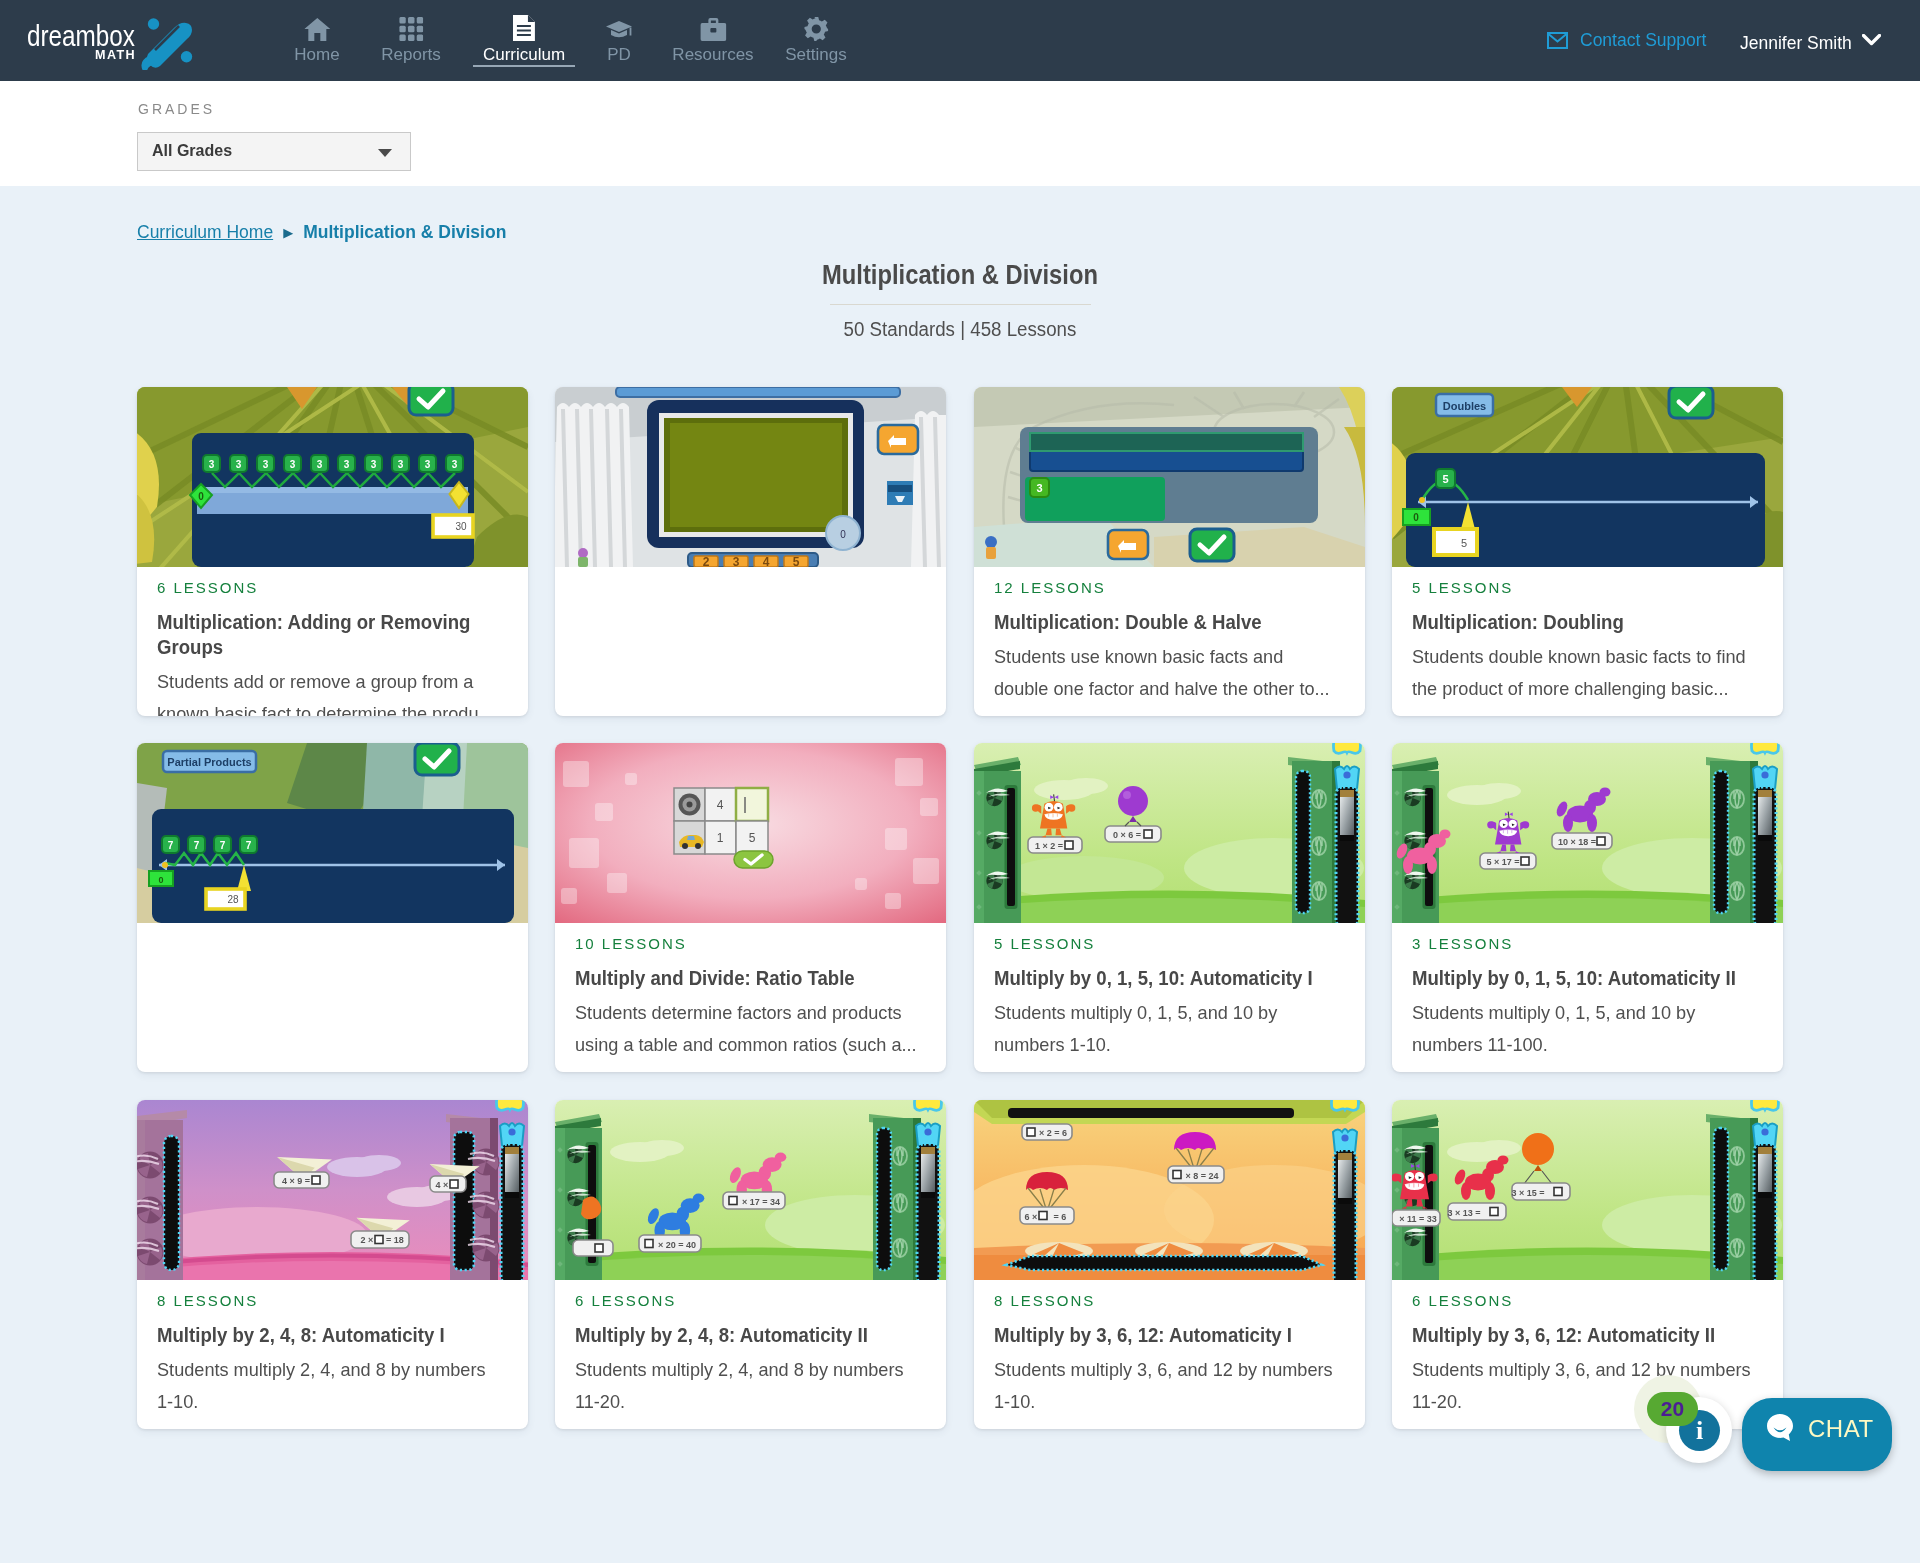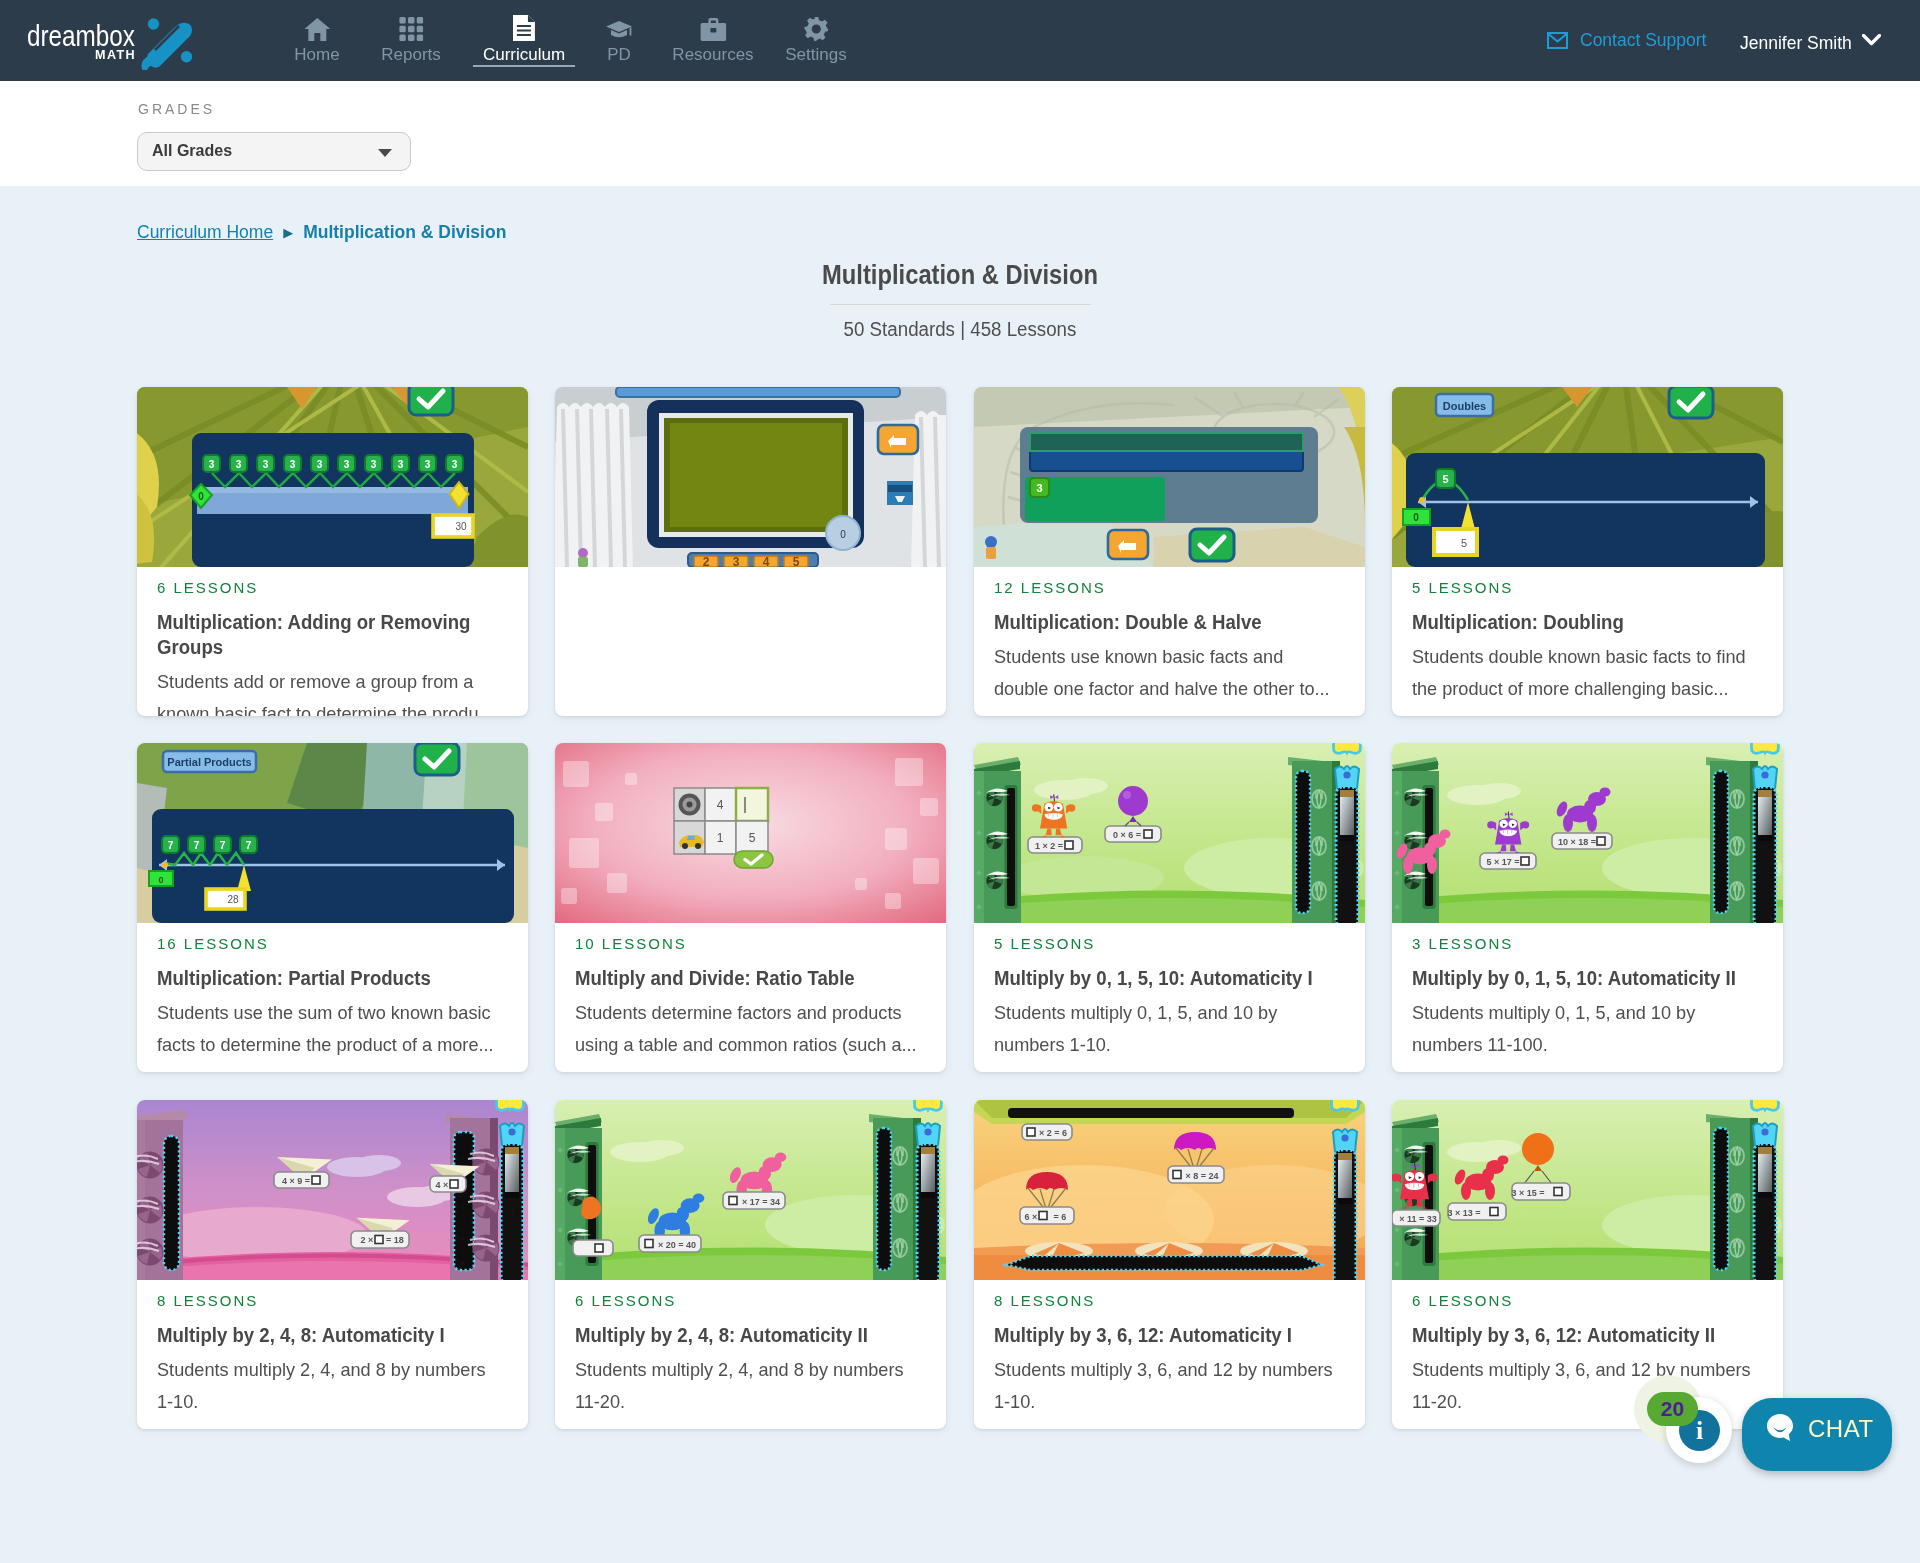--- a/index.html
+++ b/index.html
@@ -14,21 +14,21 @@
 .navitem .lb { font-size:17px; margin-top:4px; }
 .navitem.active { color:#fff; }
 #nav-underline { position:absolute; left:473px; top:65px; width:102px; height:2px; background:#97a7b5; }
 #contact { position:absolute; left:1547px; top:30px; color:#1f9cd6; font-size:17.5px; display:flex; align-items:center; gap:12px; }
 #uname { position:absolute; left:1740px; top:33px; color:#fff; font-size:17.5px; }
 #uchev { position:absolute; left:1862px; top:34px; }
 
 
 #gradesbar { position:absolute; left:0; top:81px; width:1920px; height:105px; background:#fff; }
 #glabel { position:absolute; left:138px; top:20px; font-size:14px; letter-spacing:3px; color:#8a8a8a; }
-#gdrop { position:absolute; left:137px; top:51px; width:274px; height:39px; background:#f4f4f4; border:1px solid #c9c9c9; border-radius:10px; }
+#gdrop { position:absolute; left:137px; top:51px; width:274px; height:39px; background:#f4f4f4; border:1px solid #c9c9c9; border-radius:0; }
 #gdrop .t { position:absolute; left:14px; top:9px; font-size:16px; font-weight:bold; color:#3a3a3a; }
 #gdrop .c { position:absolute; right:18px; top:16px; width:0; height:0; border-left:7px solid transparent; border-right:7px solid transparent; border-top:8px solid #4a4a4a; }
 
 
 #crumbs { position:absolute; left:137px; top:222px; font-size:17.5px; color:#177fa9; }
 #crumbs .lk { color:#177fa9; text-decoration:underline; }
 #crumbs .sep { display:inline-block; margin:0 10px; color:#1b6b8d; font-size:13px; transform:translateY(-1px); }
 #crumbs b { font-weight:bold; }
 #ptitle { position:absolute; left:0; top:260px; width:1920px; text-align:center; font-size:27px; font-weight:bold; color:#4a4a4a; transform:scaleX(0.88); }
 #pline { position:absolute; left:830px; top:304px; width:261px; height:1px; background:#d9d8d0; }
@@ -571,25 +571,20 @@
         <rect x="0" y="0" width="39" height="20" fill="#fff" stroke="#e8d421" stroke-width="3.6"></rect>
         <text x="27" y="14" font-size="10" fill="#555" text-anchor="middle">28</text>
       </g>
       <g transform="translate(26,8)">
         <rect width="93" height="21" rx="4" fill="#85bce8" stroke="#3a6ea5" stroke-width="2.5"></rect>
         <text x="46.5" y="15" font-size="11" font-weight="bold" fill="#1d3f66" text-anchor="middle">Partial Products</text>
       </g>
       <use href="#checkBtn" x="278" y="0"></use>
     </svg>
         </div>
-    <div class="cbody">
-      <div class="less">16 LESSONS</div>
-      <div class="ctitle">Multiplication: Partial Products</div>
-      <div class="cdesc">Students use the sum of two known basic<br>facts to determine the product of a more...</div>
-    </div>
   </div>
 
   <div class="card" style="left:555px; top:743px;">
     <div class="thumb">
           <svg width="391" height="180" viewBox="0 0 391 180">
       <rect width="391" height="180" fill="url(#pinkbg)"></rect>
       <g fill="#fff" opacity="0.35">
         <rect x="8" y="18" width="26" height="26" rx="3"></rect>
               <rect x="40" y="60" width="18" height="18" rx="3"></rect>
         <rect x="14" y="95" width="30" height="30" rx="3"></rect>

